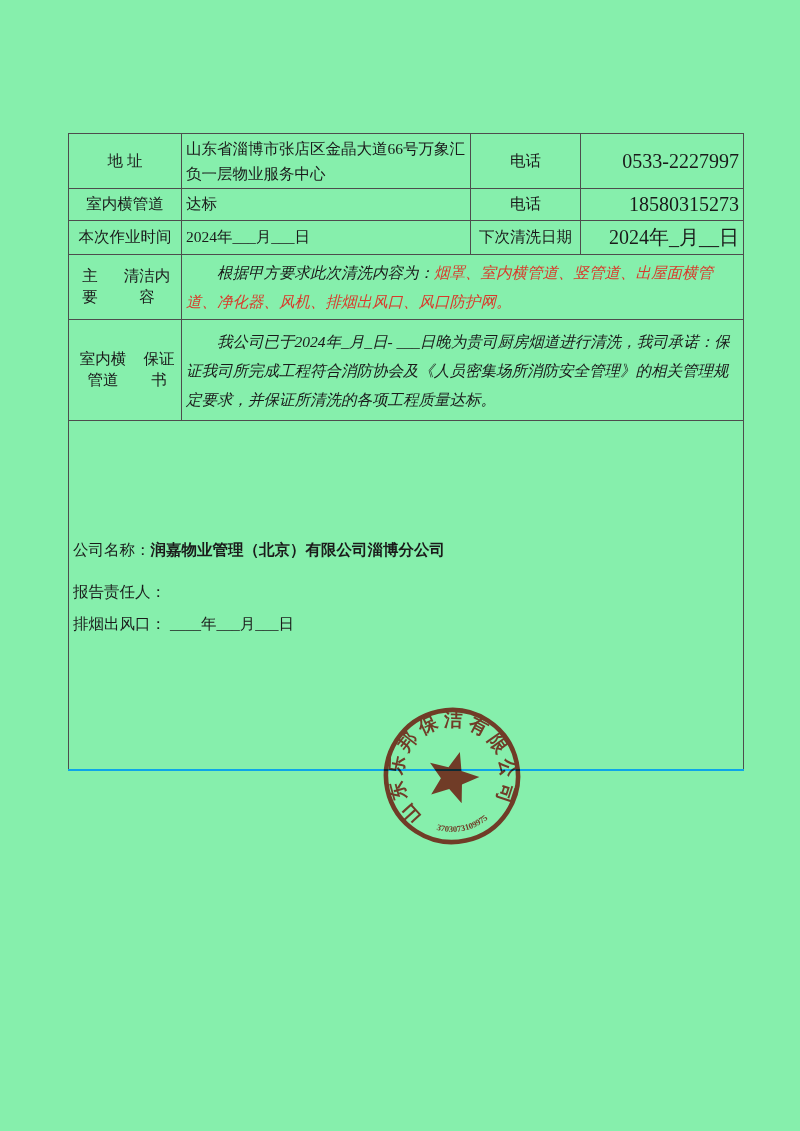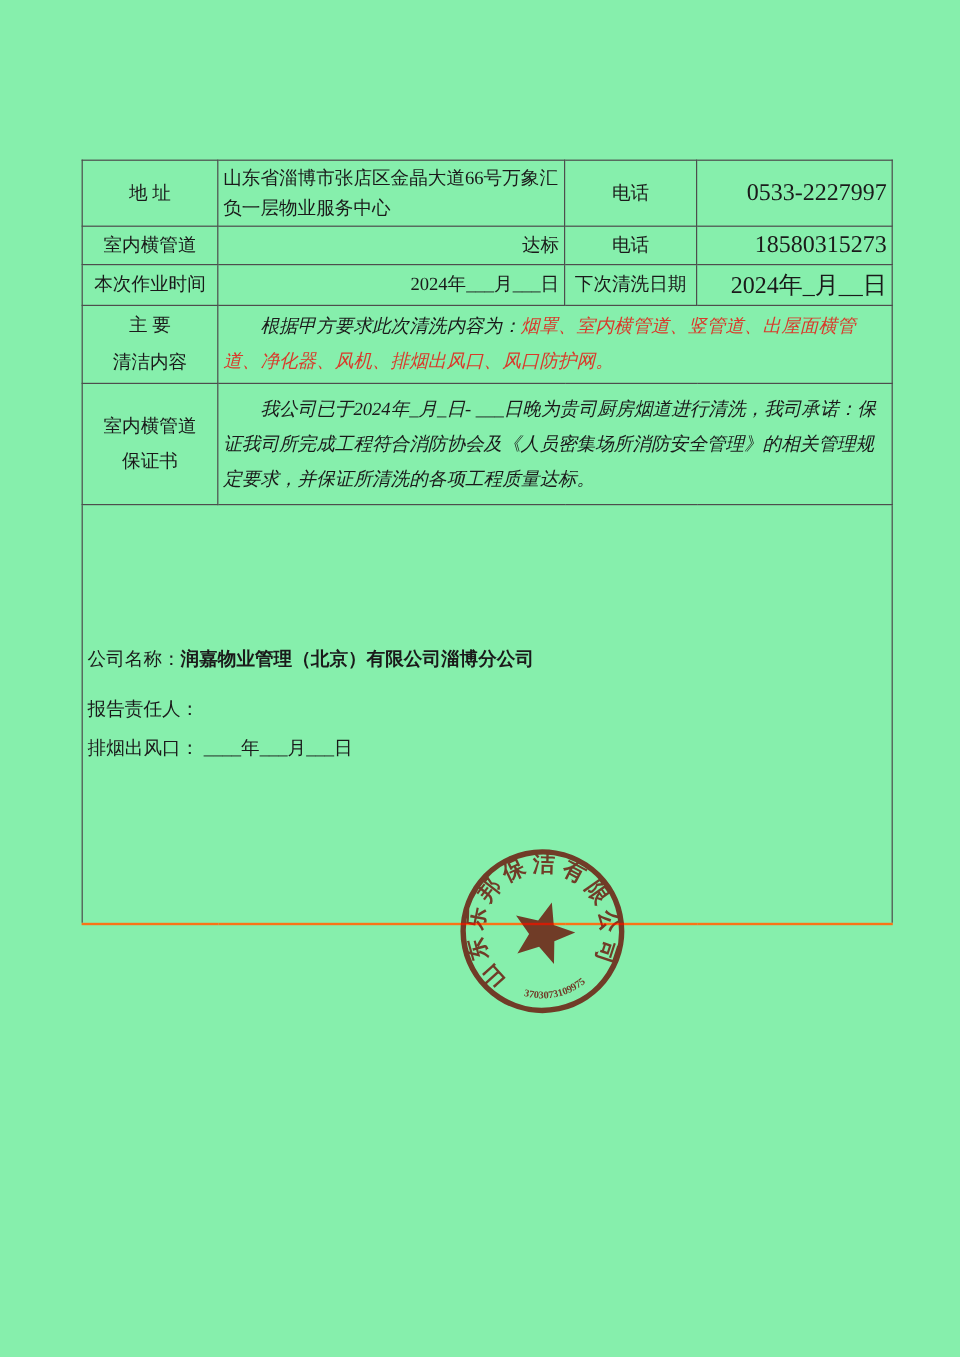--- a/index.html
+++ b/index.html
@@ -17,26 +17,26 @@
     border-collapse:collapse;
     table-layout:fixed;
     font-size:15.5px;
   }
   table.form td{
     border:1px solid #4d4d4d;
     padding:2px 4px;
     vertical-align:middle;
     overflow:hidden;
   }
-  table.form tr:last-child td{border-bottom:2px solid #f97316;}
+  table.form tr:last-child td{border-bottom:2px solid #0ea5e9;}
   td.label{text-align:center;}
   td.value{text-align:right;font-size:20px;}
   td.addr{text-align:left;vertical-align:top;line-height:25px;padding:3px 2px 3px 5px;margin-left:16px;}
-  td.center{text-align:right;}
-  .two-line-label{display:flex;flex-direction:column;align-items:center;justify-content:flex-end;gap:10px;}
+  td.center{text-align:left;}
+  .two-line-label{display:flex;flex-direction:row;align-items:center;justify-content:flex-end;gap:10px;}
   .two-line-label.tight{gap:8px;}
   td.para{text-align:left;vertical-align:middle;padding:4px 8px 4px 10px;font-style:italic;}
   td.para p{margin:0;text-indent:2em;line-height:29px;}
   .red{color:#d93a2b;}
   td.bigcell{
     vertical-align:top;
     padding:100px 10px 0 8px;
   }
   .foot-line{line-height:26px;margin:0 0 16px 0;}
   .foot-line.second{margin-bottom:6px;}

